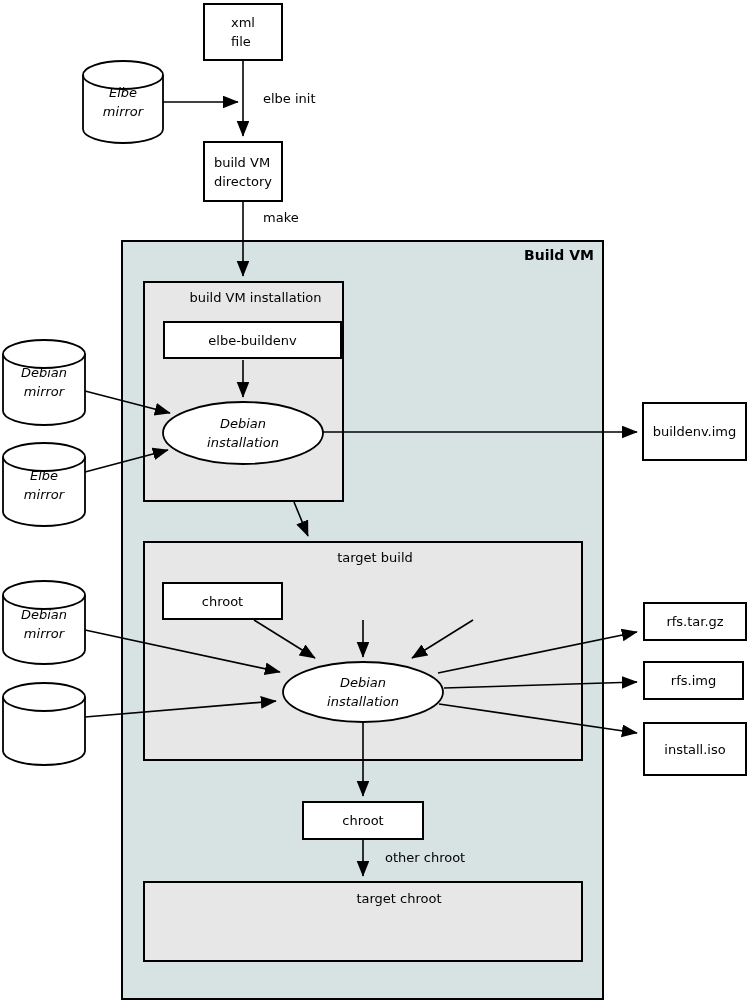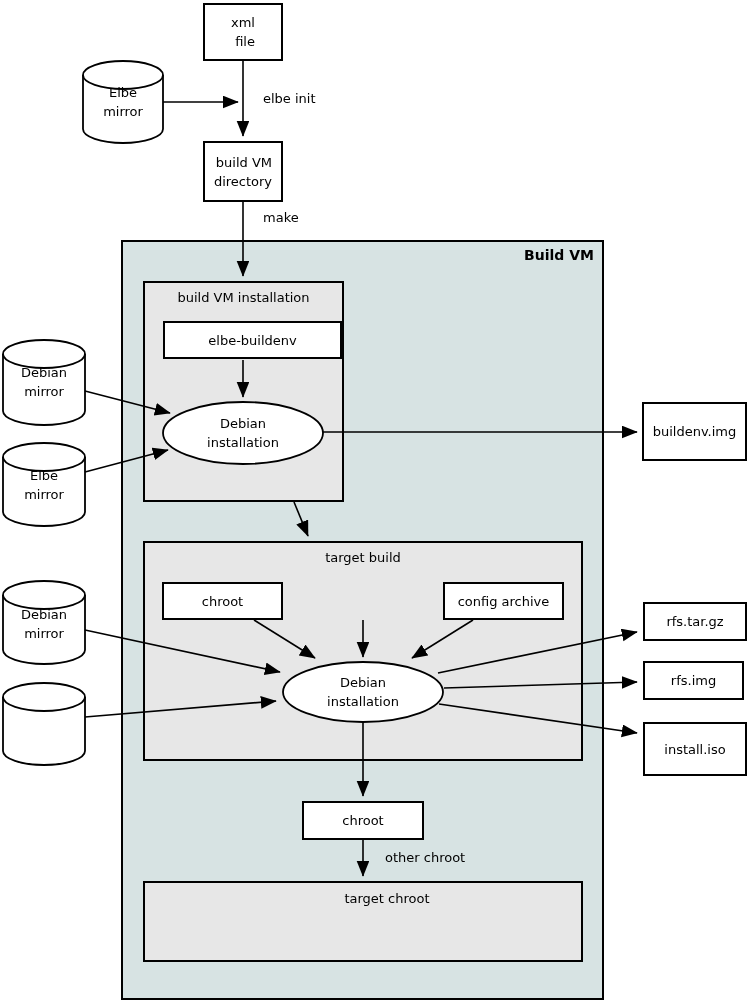--- a/index.html
+++ b/index.html
@@ -23,37 +23,39 @@
   .group {
     background: var(--group-bg, #e7e7e7);
     border: 2px solid var(--line, #000);
   }
   .box {
     background: var(--node-bg, #ffffff);
     border: 2px solid var(--line, #000);
     display: flex;
     align-items: center;
     justify-content: center;
-    text-align: right;
+    text-align: left;
     white-space: pre-line;
     font-size: 13px;
     line-height: 19px;
   }
   .freelabel {
     position: absolute;
     font-size: 13px;
     line-height: 19px;
     white-space: pre-line;
     text-align: center;
+    font-style: italic;
   }
   .glabel {
     position: absolute;
     font-size: 13px;
     line-height: 15px;
     text-align: center;
+    margin-left: 12px;
   }
   .elabel {
     position: absolute;
     font-size: 13px;
     line-height: 15px;
     white-space: nowrap;
   }
   .vmtitle {
     position: absolute;
     font-size: 14px;
@@ -130,21 +132,20 @@
     </g>
   </svg>
 
   <div class="abs box" style="left:203px;top:3px;width:80px;height:58px">xml
 file</div>
   <div class="abs box" style="left:203px;top:141px;width:80px;height:61px">build VM
 directory</div>
   <div class="abs box" style="left:163px;top:321px;width:179px;height:38px">elbe-buildenv</div>
   <div class="abs box" style="left:642px;top:402px;width:105px;height:59px">buildenv.img</div>
   <div class="abs box" style="left:162px;top:582px;width:121px;height:38px">chroot</div>
-  <div class="abs box" style="left:443px;top:582px;width:121px;height:38px">config archive</div>
   <div class="abs box" style="left:643px;top:602px;width:104px;height:39px">rfs.tar.gz</div>
   <div class="abs box" style="left:643px;top:661px;width:101px;height:39px">rfs.img</div>
   <div class="abs box" style="left:643px;top:722px;width:104px;height:54px">install.iso</div>
   <div class="abs box" style="left:302px;top:801px;width:122px;height:39px">chroot</div>
 
   <div class="freelabel" style="left:83px;top:83px;width:80px">Elbe
 mirror</div>
   <div class="freelabel" style="left:3px;top:363px;width:82px">Debian
 mirror</div>
   <div class="freelabel" style="left:3px;top:466px;width:82px">Elbe

